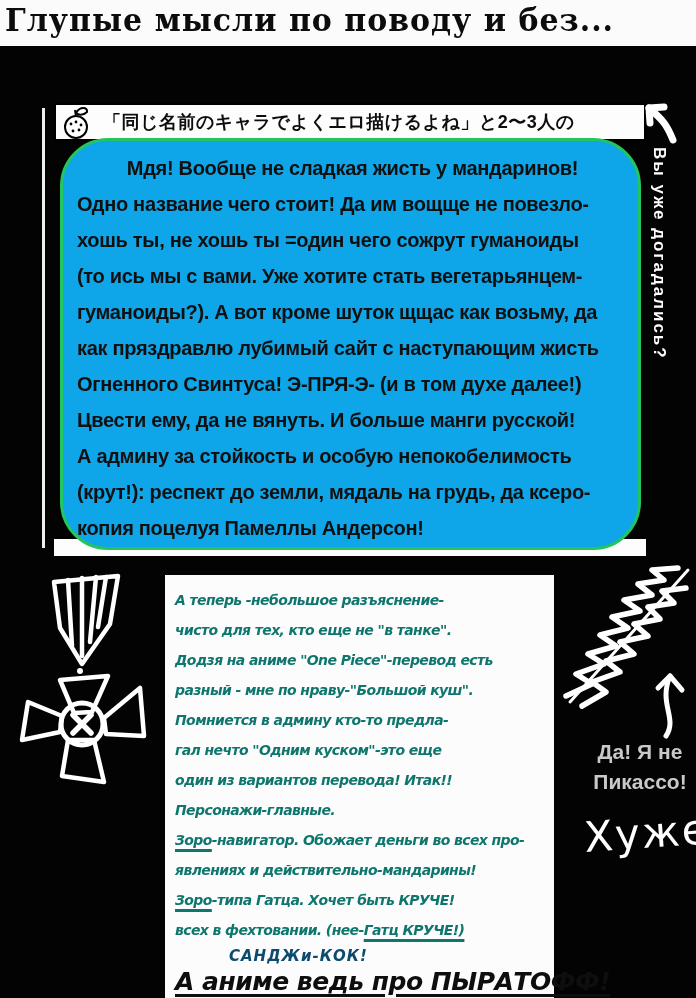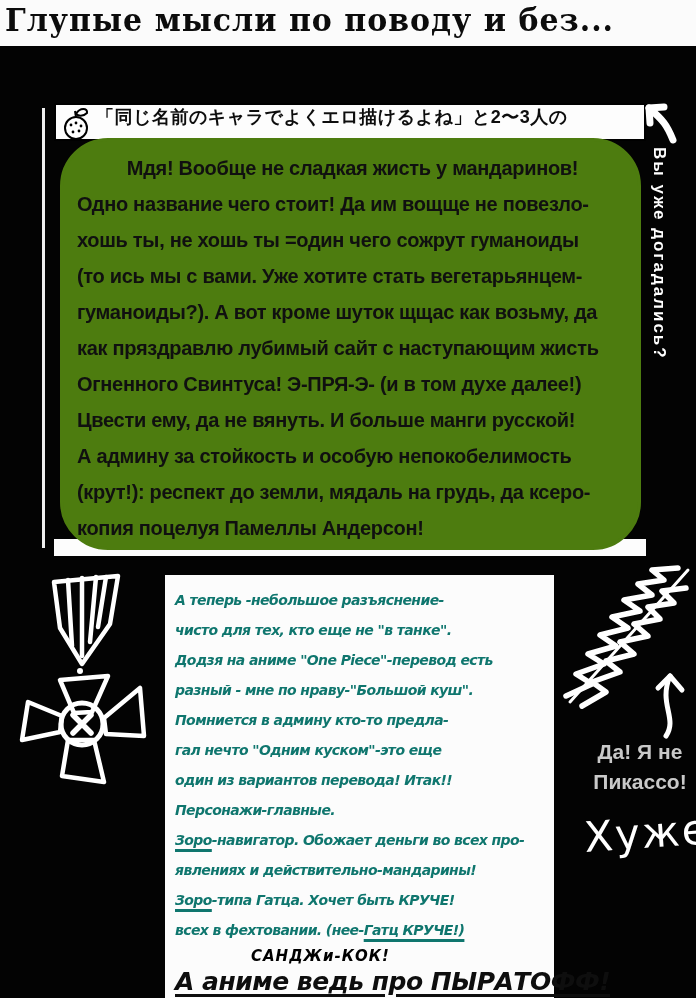--- a/index.html
+++ b/index.html
@@ -17,33 +17,33 @@
   .title-strip .title {
     position:absolute; left:5px; top:1px;
     font-family:"DejaVu Serif", serif; font-weight:700;
     font-size:30px; letter-spacing:1px; color:#0c0c0c;
     transform:scaleY(1.08); transform-origin:top left; white-space:nowrap;
   }
   
   .jp-strip {
     position:absolute; left:54px; top:103px; width:592px; height:38px;
     background:#fdfdfd; border:2px solid #000; box-sizing:border-box;
-    display:flex; gap:5px; padding-left:5px;
+    display:flex; align-items:center; gap:12px; padding-left:5px;
   }
   .jp-text {
     font-family:sans-serif; font-size:18px; font-weight:600;
     color:#0d0d0d; white-space:nowrap; letter-spacing:0.5px;
   }
   
   .bottom-strip { position:absolute; left:54px; top:539px; width:592px; height:17px; background:#fdfdfd; }
   .left-scan-line { position:absolute; left:42px; top:108px; width:3px; height:440px; background:#efefef; }
   
   .main-box {
     position:absolute; left:60px; top:138px; width:581px; height:412px;
-    background:#4d7c0f; border:3px solid #4d7c0f; border-radius:48px;
+    background:#0ea5e9; border:3px solid #22c55e; border-radius:48px;
     box-sizing:border-box; padding:9px 10px 0 14px;
   }
   .main-box .line {
     font-size:20px; font-weight:700; line-height:36px; color:#101010;
     letter-spacing:-0.3px; white-space:nowrap;
   }
   .main-box .line.center { text-align:center; }
   
   .vtext {
     position:absolute; left:649px; top:147px;
@@ -56,22 +56,22 @@
     position:absolute; left:165px; top:575px; width:389px; height:423px;
     background:#fcfcfc; box-sizing:border-box; padding:10px 6px 0 10px;
     font-family:"DejaVu Sans", sans-serif; font-style:italic;
   }
   .explain-box .line {
     font-size:14px; font-weight:600; line-height:30px; color:#0f766e;
     letter-spacing:-0.6px; white-space:nowrap;
   }
   .u { text-decoration:underline; text-decoration-thickness:2.5px; text-underline-offset:4px; }
   .insert-note {
-    font-size:15px; font-weight:700; line-height:16px; margin:3px 0 0 76px;
-    color:#000000; letter-spacing:1px; white-space:nowrap;
+    font-size:15px; font-weight:700; line-height:16px; margin:3px 0 0 54px;
+    color:#0c4a6e; letter-spacing:1px; white-space:nowrap;
   }
   .final-note {
     font-size:25px; font-weight:700; line-height:36px; color:#0e0e0e;
     letter-spacing:-0.5px; white-space:nowrap;
   }
   
   .picasso-caption {
     position:absolute; left:584px; top:737px; width:112px;
     text-align:center; font-weight:700; font-size:21px; line-height:30px;
     color:#c9c9c9; white-space:nowrap;

